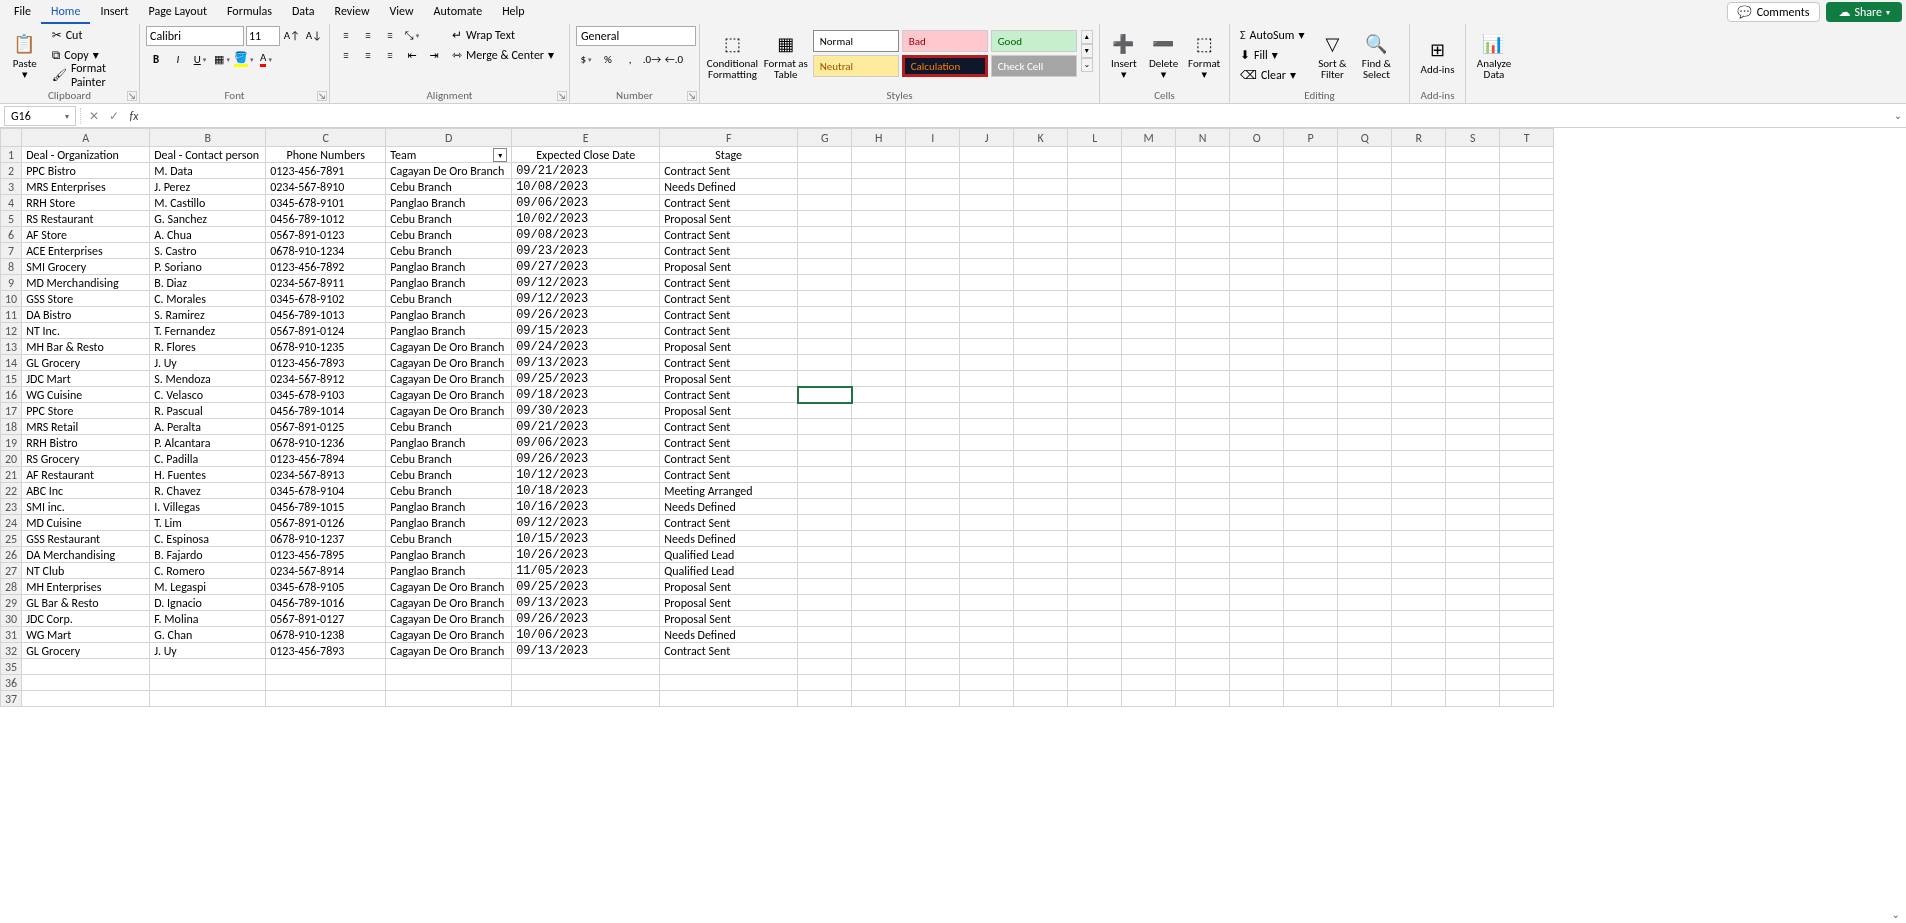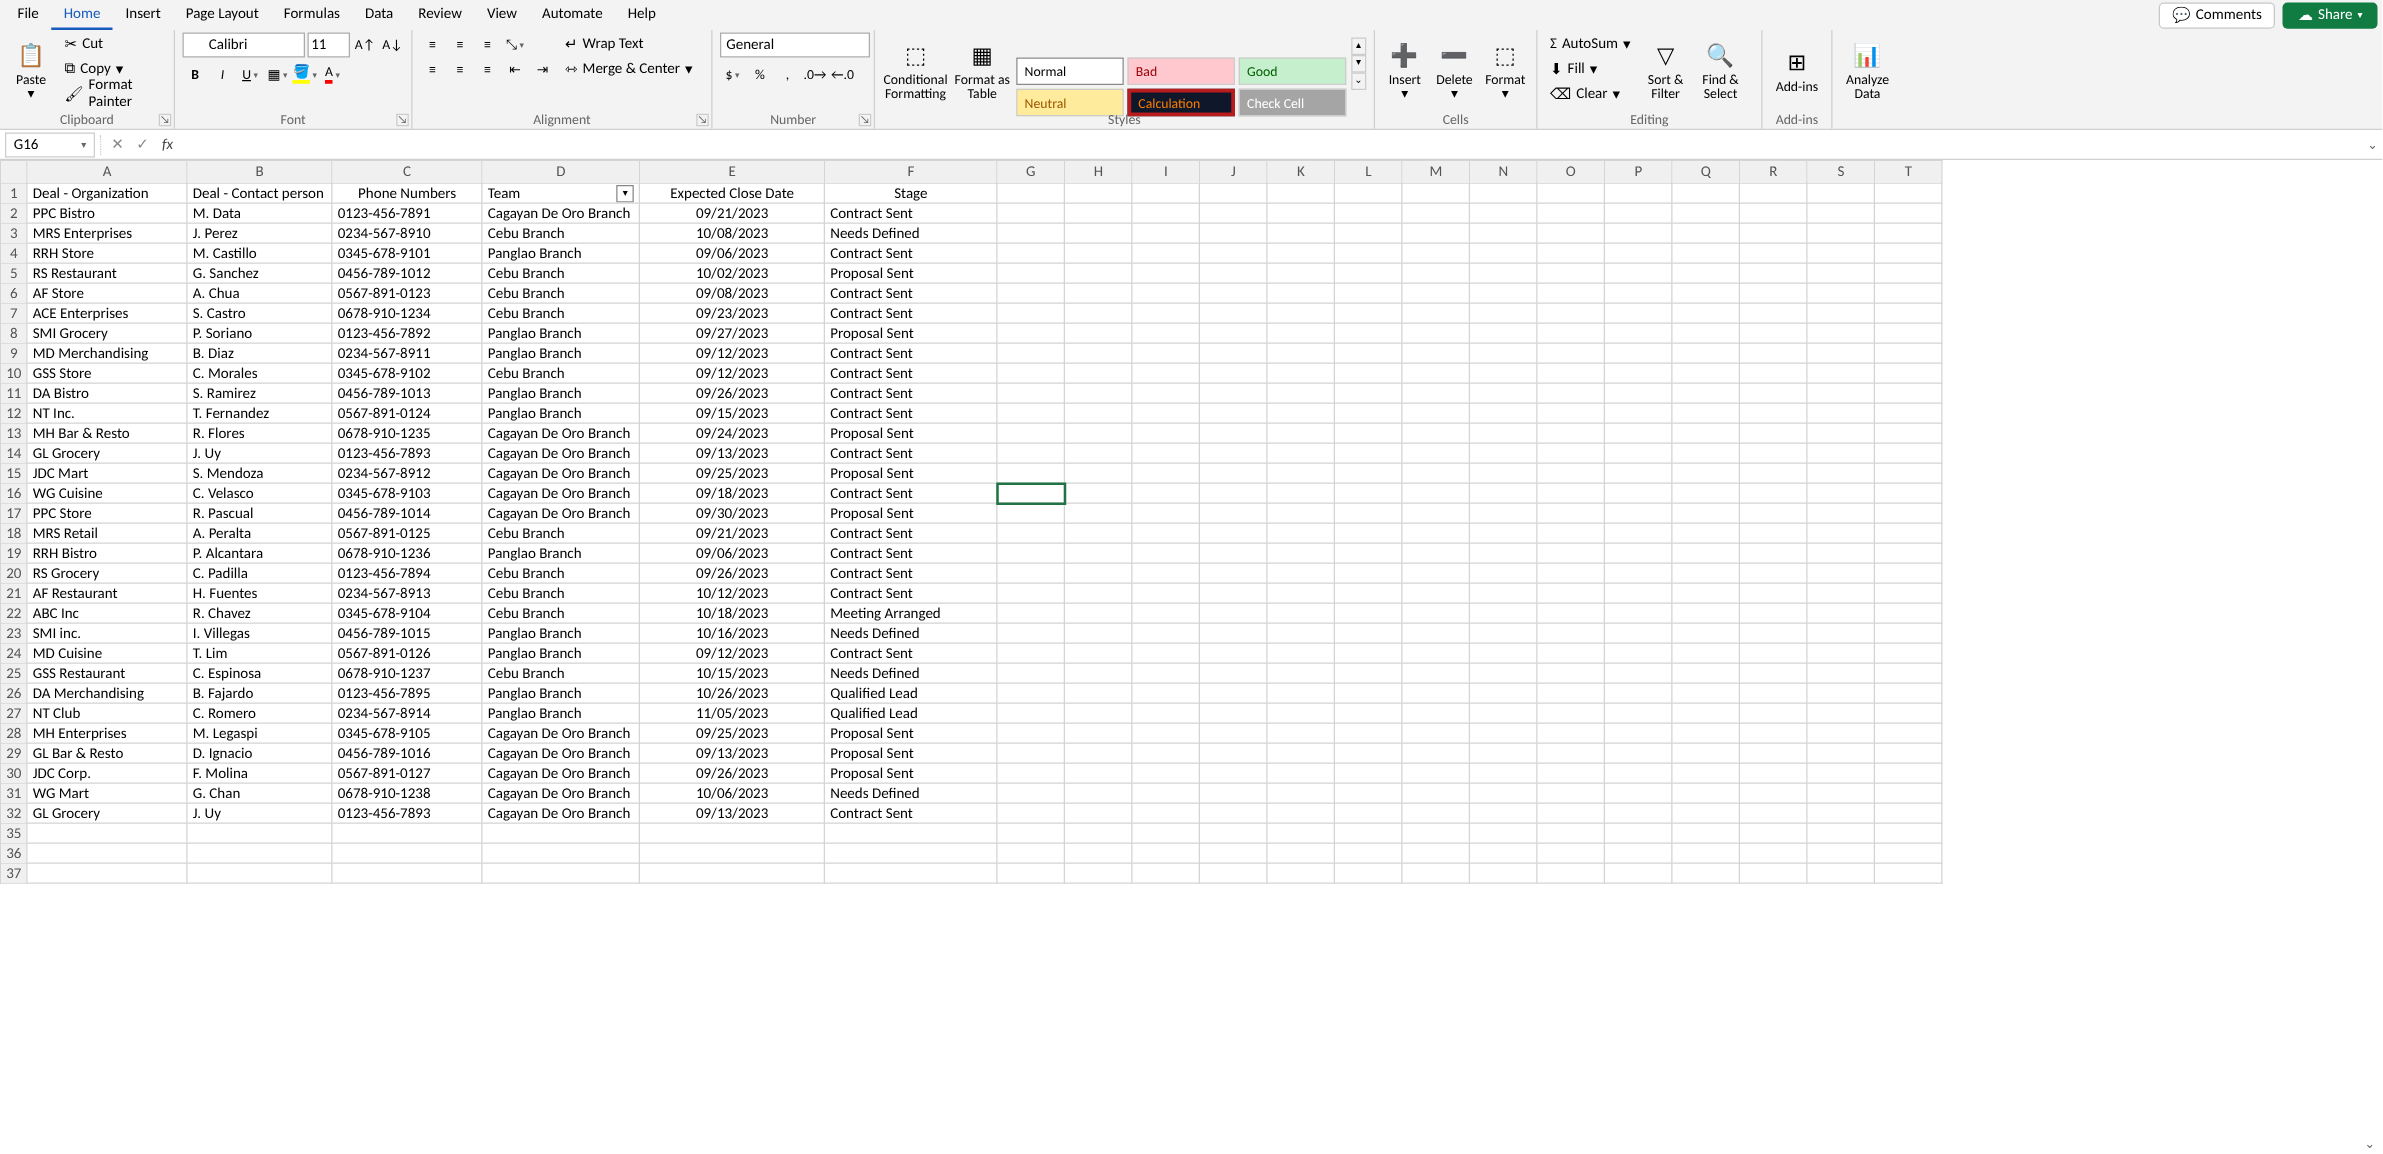--- a/index.html
+++ b/index.html
@@ -23,25 +23,25 @@
 .big-btn { display: flex; flex-direction: column; align-items: center; justify-content: center; width: 44px; height: 60px; font-size: 11px; cursor: pointer; }
 .big-btn .ico { width: 28px; height: 24px; display: flex; align-items: center; justify-content: center; font-size: 18px; }
 .big-btn .lbl { text-align: center; line-height: 11px; margin-top: 2px; }
 
 .stack { display: flex; flex-direction: column; gap: 2px; font-size: 12px; }
 .stack-item { display: flex; align-items: center; gap: 4px; height: 18px; padding: 0 4px; cursor: pointer; }
 .row-btns { display: flex; gap: 2px; }
 .mini { width: 20px; height: 18px; border: 1px solid transparent; display: flex; align-items: center; justify-content: center; font-size: 11px; cursor: pointer; }
 .mini.dd::after { content: '▾'; font-size: 7px; margin-left: 2px; color: #666; }
 
-.font-select { width: 98px; height: 20px; border: 1px solid #ababab; background: #fff; font-size: 12px; padding: 0 20px; }
+.font-select { width: 98px; height: 20px; border: 1px solid #ababab; background: #fff; font-size: 12px; padding: 0 3px; }
 .size-select { width: 34px; height: 20px; border: 1px solid #ababab; background: #fff; font-size: 12px; padding: 0 2px; }
 .nf-select { width: 120px; height: 20px; border: 1px solid #ababab; background: #fff; font-size: 12px; padding: 0 4px; }
 
-.style-gallery { display: grid; grid-template-columns: repeat(3, 86px); grid-template-rows: 22px 22px; gap: 3px; margin-top: 20px; }
+.style-gallery { display: grid; grid-template-columns: repeat(3, 86px); grid-template-rows: 22px 22px; gap: 3px; margin-top: 4px; }
 .style-cell { border: 1px solid #ccc; font-size: 11px; padding: 2px 6px; display: flex; align-items: center; cursor: pointer; }
 .style-normal { background: #fff; border: 1px solid #8a8a8a; }
 .style-bad { background: #ffc7ce; color: #9c0006; }
 .style-good { background: #c6efce; color: #006100; }
 .style-neutral { background: #ffeb9c; color: #9c5700; }
 .style-calc { background: #0f172a; color: #fa7d00; border: 3px solid #b91c1c; }
 .style-check { background: #a5a5a5; color: #fff; }
 .style-scroll { display: flex; flex-direction: column; width: 14px; margin-top: 4px; }
 .style-scroll div { border: 1px solid #ccc; height: 14px; font-size: 8px; text-align: center; cursor: pointer; }
 
@@ -60,21 +60,21 @@
 
 .grid-wrap { position: relative; overflow: auto; height: calc(923px - 24px - 80px - 24px); }
 table.sheet { border-collapse: collapse; table-layout: fixed; }
 .sheet th, .sheet td { border: 1px solid #d4d4d4; font-size: 12px; height: 16px; padding: 0 4px; white-space: nowrap; overflow: hidden; background: #fff; }
 .sheet thead th { background: #f0f0f0; text-align: center; font-weight: normal; color: #555; height: 18px; position: sticky; top: 0; }
 .sheet tbody th { background: #f0f0f0; text-align: center; font-weight: normal; color: #555; width: 20px; position: sticky; left: 0; }
 .corner { width: 20px; background: #f0f0f0; position: sticky; left: 0; top: 0; z-index: 2; }
 .sheet td.selected { outline: 2px solid #217346; outline-offset: -1px; }
 .filter-cell { display: flex; align-items: center; justify-content: space-between; }
 .filter-btn { width: 14px; height: 14px; border: 1px solid #888; font-size: 8px; display: flex; align-items: center; justify-content: center; background: #fff; margin-left: 4px; }
-.right-align { text-align: center; }
+.right-align { text-align: left; font-family: Liberation Mono, monospace; }
 .center-align { text-align: center; }
 
 
 .cA { width: 128px; } .cB { width: 116px; } .cC { width: 120px; }
 .cD { width: 126px; } .cE { width: 148px; } .cF { width: 138px; }
 .cG { width: 54px; } .cRest { width: 54px; }
 </style>
 </head>
 <body>
 

